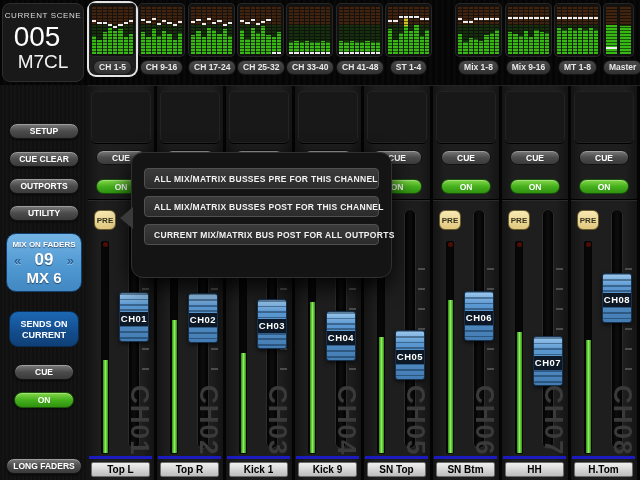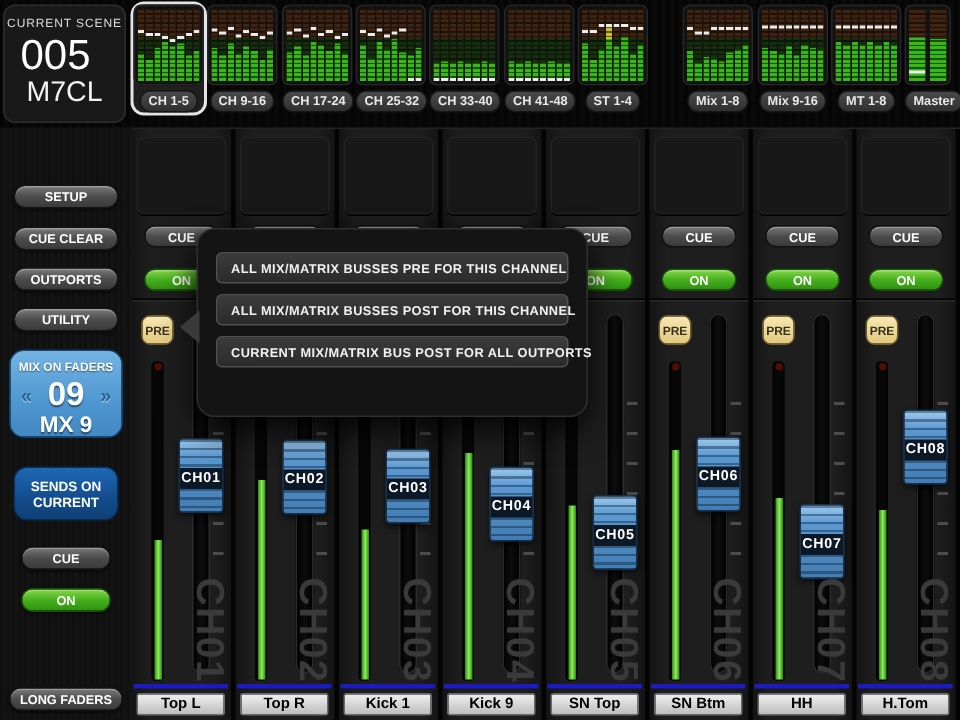--- a/index.html
+++ b/index.html
@@ -41,21 +41,21 @@
   .sb-setup{left:9px;top:38px;width:70px;}
   .sb-cueclear{left:9px;top:66px;width:70px;}
   .sb-outports{left:9px;top:93px;width:70px;}
   .sb-utility{left:9px;top:120px;width:70px;}
   .mixpanel{position:absolute;left:6px;top:148px;width:76px;height:59px;border-radius:10px;
     background:linear-gradient(180deg,#74b4e4,#4e97d0 60%,#4288c2);border:1px solid #123f6b;
     color:#fff;text-align:center;}
   .mixtitle{margin-top:6px;font-size:8px;font-weight:bold;text-shadow:0 1px 1px rgba(0,0,20,.5);}
   .mixrow{display:flex;align-items:center;justify-content:space-between;padding:0 7px;margin-top:1px;}
   .mixarrow{font-size:13px;font-weight:bold;color:#2a6196;text-shadow:0 1px 0 rgba(255,255,255,.35);}
-  .mixnum{font-size:22px;font-weight:bold;text-shadow:0 1px 1px rgba(0,0,20,.5);}
+  .mixnum{font-size:17px;font-weight:bold;text-shadow:0 1px 1px rgba(0,0,20,.5);}
   .mixbus{font-size:15px;font-weight:bold;margin-top:-1px;text-shadow:0 1px 1px rgba(0,0,20,.5);}
   .sendsbtn{position:absolute;left:9px;top:226px;width:70px;height:36px;border-radius:9px;
     background:linear-gradient(180deg,#1d68b4,#134c8c 60%,#0f4076);border:1px solid #0a2c52;
     color:#fff;font-size:9px;font-weight:bold;text-align:center;padding-top:7px;line-height:11px;}
   .sb-cue{left:14px;top:279px;width:60px;}
   .sb-on{left:14px;top:307px;width:60px;
     background:linear-gradient(180deg,#85d84a,#46b01d 50%,#2f9210);border-color:#1a5208;}
   .sb-long{left:6px;top:373px;width:76px;}
 
   
@@ -591,21 +591,21 @@
     <div class="spillbtn sb-cueclear">CUE CLEAR</div>
     <div class="spillbtn sb-outports">OUTPORTS</div>
     <div class="spillbtn sb-utility">UTILITY</div>
     <div class="mixpanel">
       <div class="mixtitle">MIX ON FADERS</div>
       <div class="mixrow">
         <span class="mixarrow">«</span>
         <span class="mixnum">09</span>
         <span class="mixarrow">»</span>
       </div>
-      <div class="mixbus">MX 9</div>
+      <div class="mixbus">MX 6</div>
     </div>
     <div class="sendsbtn">SENDS ON CURRENT</div>
     <div class="spillbtn sb-cue">CUE</div>
     <div class="spillbtn sb-on">ON</div>
     <div class="spillbtn sb-long">LONG FADERS</div>
   </div>
 
   <div class="strips" id="strips">
       <div class="strip" style="left: 0px;">
         <div class="sthumb"></div>

